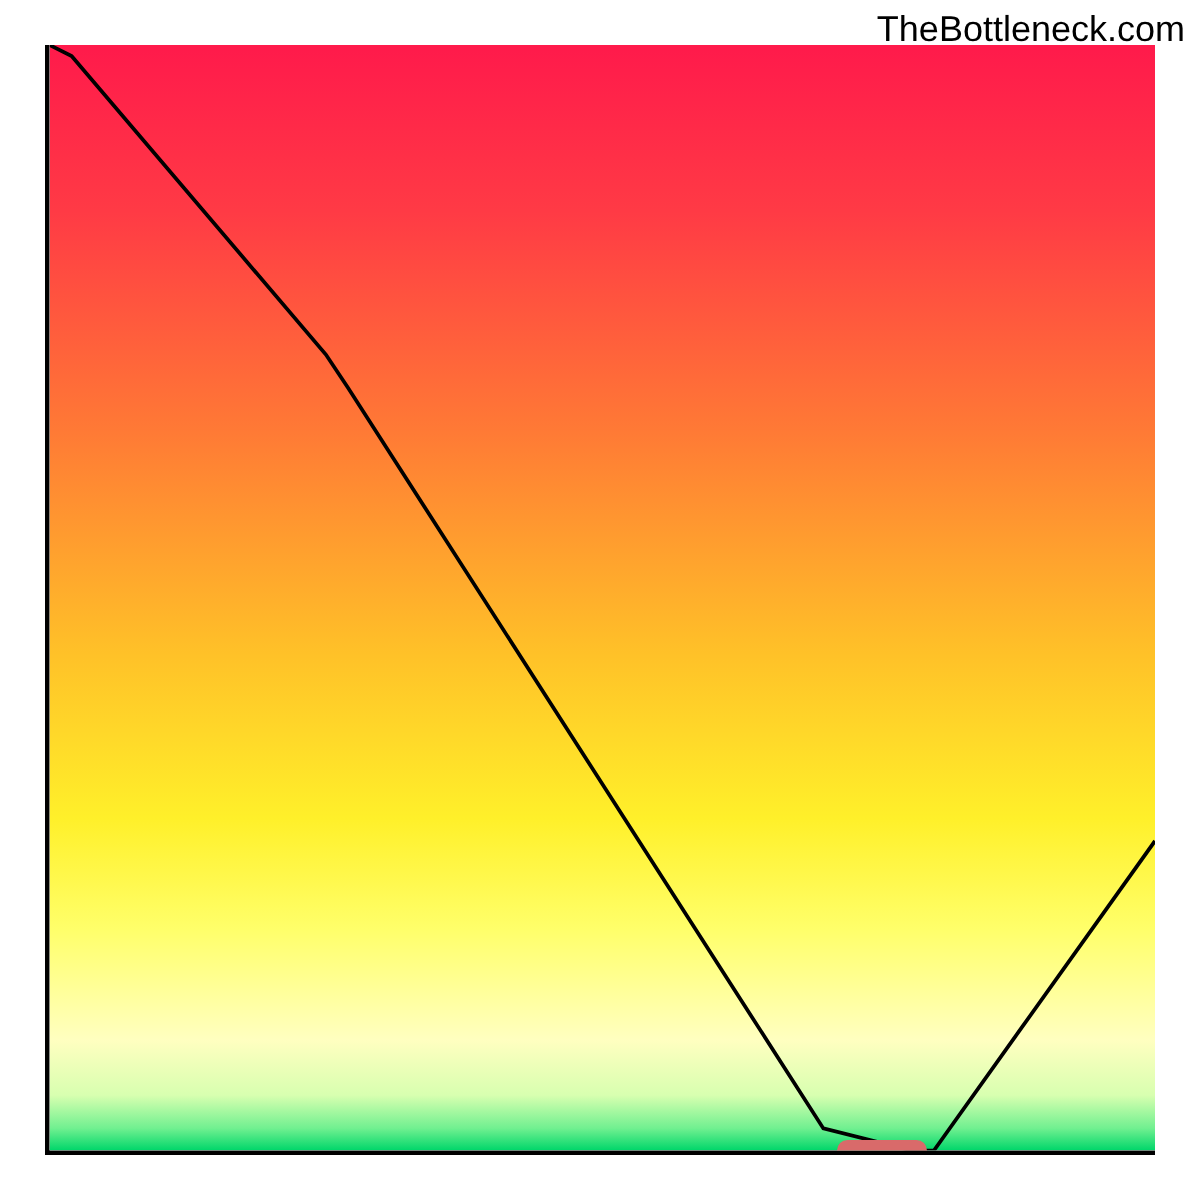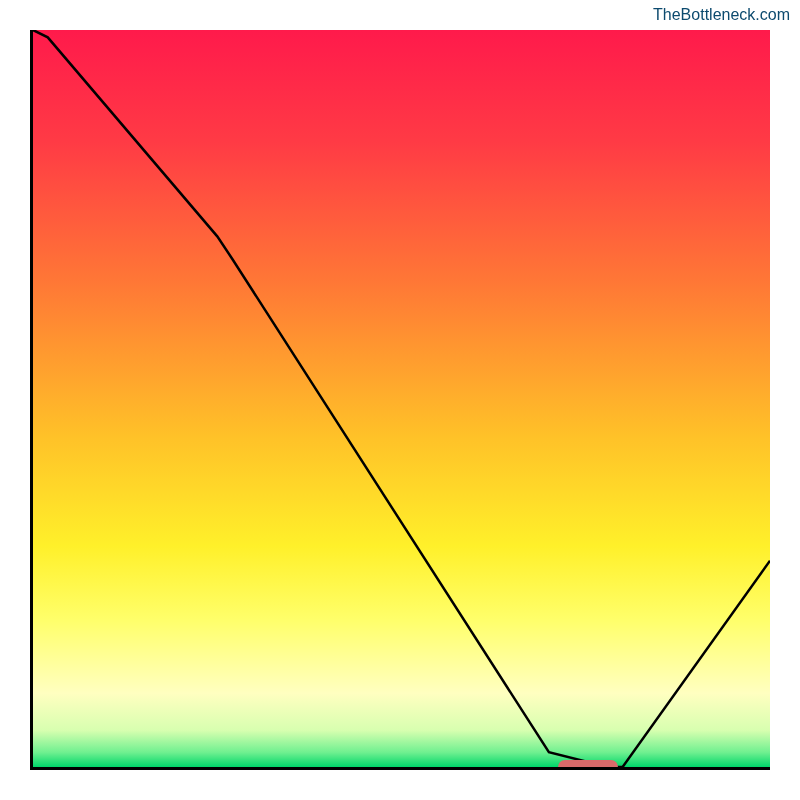--- a/index.html
+++ b/index.html
@@ -1,17 +1,17 @@
 <!DOCTYPE html>
 <html><head>
 <meta charset="utf-8">
 <style>
   * { margin: 0; padding: 0; box-sizing: border-box; }
   body { width: 800px; height: 800px; background: white; position: relative; font-family: Arial, sans-serif; }
-  .watermark { position: absolute; top: 6px; right: 10px; color: #0c4a6e; font-size: 16px; font-weight: normal; z-index: 10; }
+  .watermark { position: absolute; top: 6px; right: 10px; color: #000000; font-size: 24px; font-weight: normal; z-index: 10; }
   .chart-container { position: absolute; left: 30px; top: 30px; width: 740px; height: 740px; border-left: 3px solid black; border-bottom: 3px solid black; overflow: hidden; }
   .gradient-bg { position: absolute; left: 0; top: 0; width: 100%; height: 100%; }
   .curve-svg { position: absolute; left: 0; top: 0; width: 100%; height: 100%; z-index: 2; }
   .marker { position: absolute; background: #d96a6a; border-radius: 10px; z-index: 3; }
 </style>
 </head>
 <body>
 
 <div class="watermark">TheBottleneck.com</div>
 

